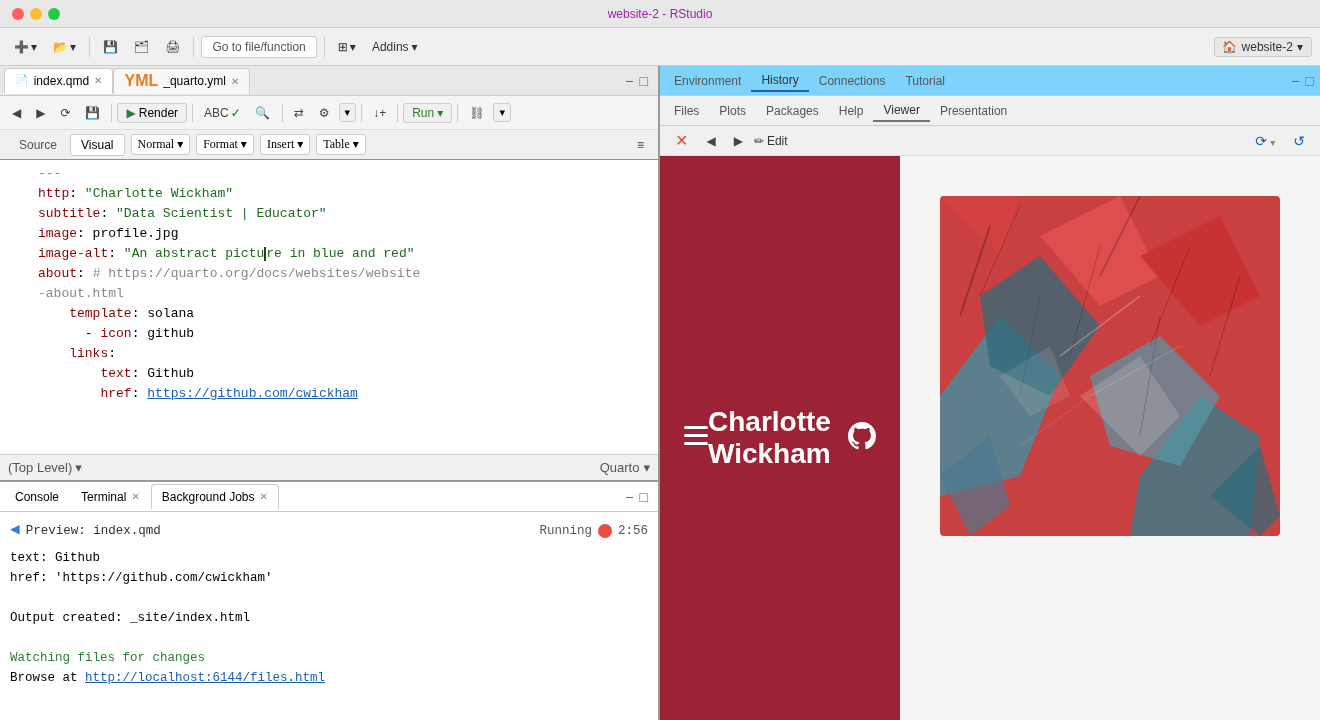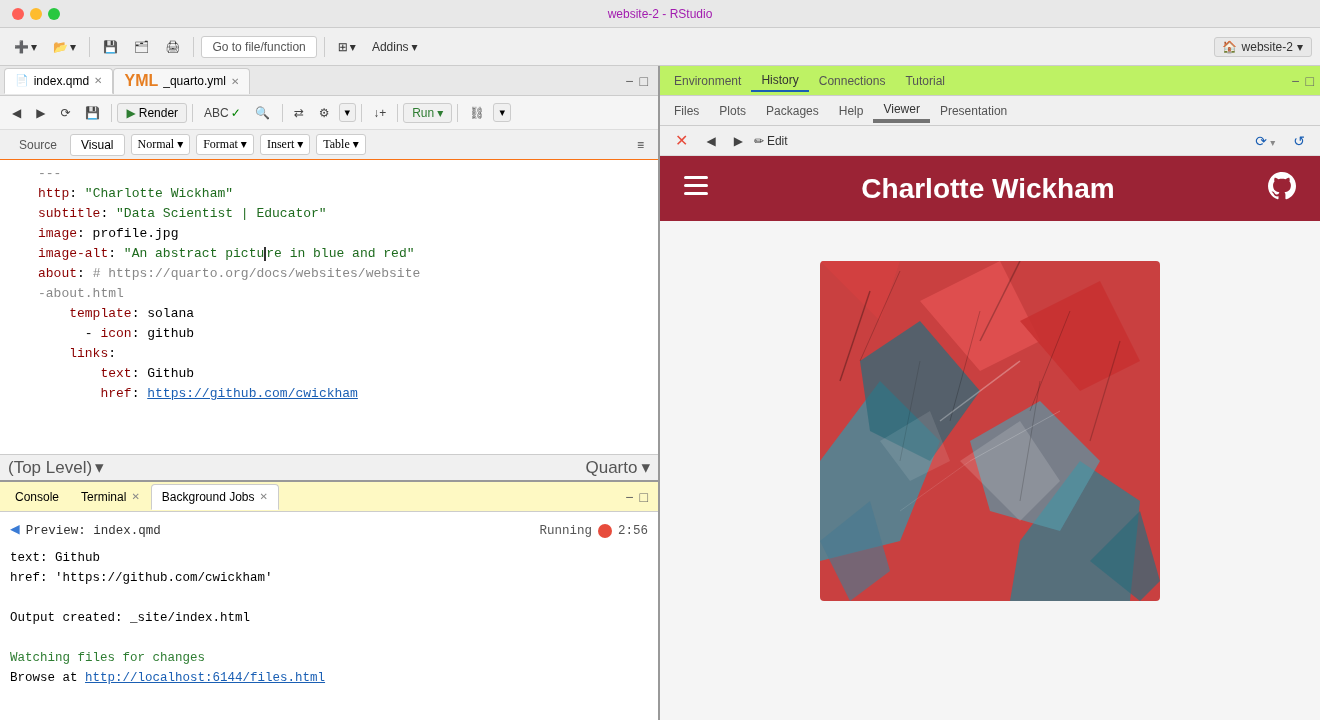--- a/index.html
+++ b/index.html
@@ -276,34 +276,34 @@
     .cursor { display: inline-block; width: 2px; height: 14px; background: #333; vertical-align: middle; }
 
     
     .status-bar {
       background: #f0f0f0;
       border-top: 1px solid #ccc;
       height: 26px;
       display: flex;
       align-items: center;
       padding: 0 8px;
-      font-size: 17px;
+      font-size: 13px;
       color: #555;
     }
     .status-right { margin-left: auto; display: flex; align-items: center; gap: 4px; }
 
     
     .bottom-panel {
       border-top: 2px solid #999;
       height: 240px;
       display: flex;
       flex-direction: column;
     }
     .console-tabs {
-      background: #fef9c3;
+      background: #ffffff;
       display: flex;
       align-items: center;
       height: 30px;
       border-bottom: 1px solid #ccc;
       padding: 0 4px;
     }
     .console-tab {
       padding: 3px 10px;
       font-size: 12px;
       cursor: pointer;
@@ -345,21 +345,21 @@
 
     
     .right-panel {
       width: 660px;
       display: flex;
       flex-direction: column;
     }
 
     
     .right-panel-tabs {
-      background: #bef264;
+      background: #7dd3fc;
       display: flex;
       align-items: center;
       height: 30px;
       border-bottom: 1px solid #ccc;
       padding: 0 4px;
     }
     .rpt {
       padding: 3px 10px;
       font-size: 12px;
       cursor: pointer;
@@ -376,21 +376,21 @@
       height: 30px;
       border-bottom: 1px solid #ccc;
       padding: 0 4px;
     }
     .rst {
       padding: 3px 10px;
       font-size: 12px;
       cursor: pointer;
       color: #555;
     }
-    .rst.active { color: #333; border-bottom: 4px solid #737373; font-weight: 500; }
+    .rst.active { color: #333; border-bottom: 2px solid #737373; font-weight: 500; }
     .rst-spacer { flex: 1; }
 
     
     .viewer-toolbar {
       background: #f0f0f0;
       display: flex;
       align-items: center;
       height: 30px;
       border-bottom: 1px solid #ddd;
       padding: 0 8px;
@@ -425,21 +425,21 @@
       overflow: hidden;
       display: flex;
       flex-direction: column;
       align-items: center;
     }
     .preview-website {
       width: 100%;
       height: 100%;
       background: white;
       display: flex;
-      flex-direction: column;
+      flex-direction: row;
     }
     .site-header {
       background: #9b2335;
       color: white;
       padding: 16px 24px;
       display: flex;
       align-items: center;
       justify-content: space-between;
     }
     .site-hamburger { font-size: 20px; cursor: pointer; }

